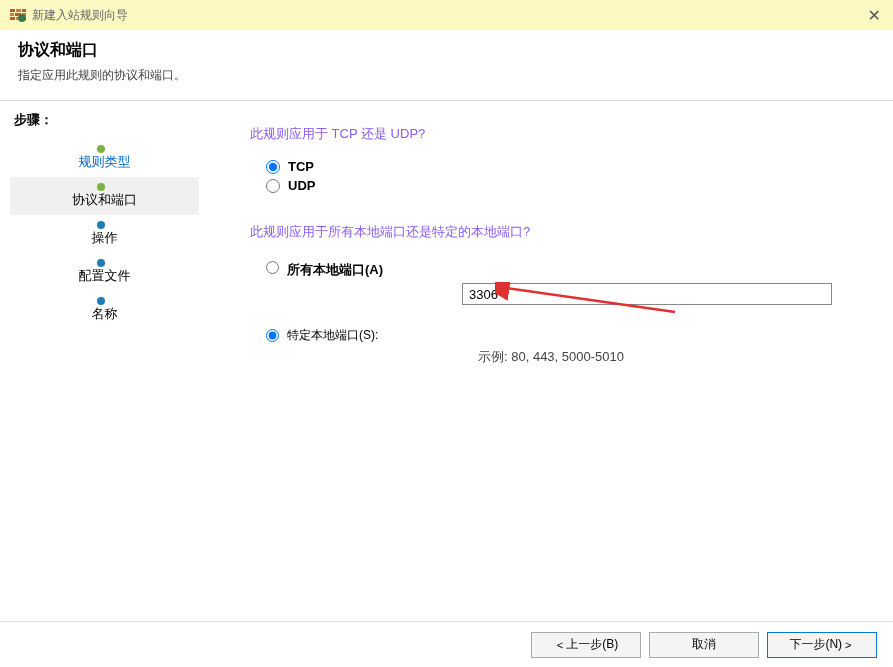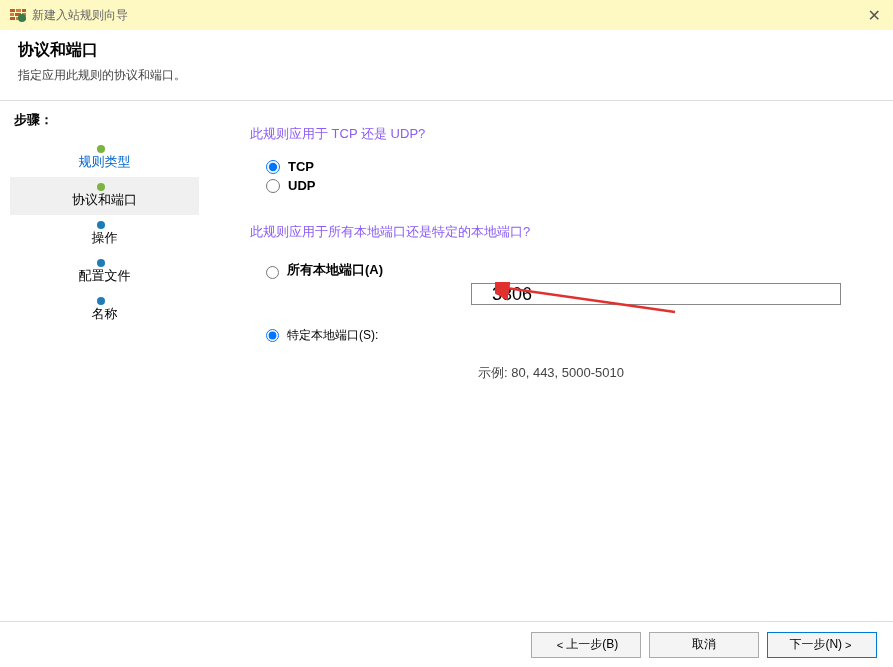--- a/index.html
+++ b/index.html
@@ -126,21 +126,21 @@
     }
     .radio-row label {
       font-weight: bold;
       cursor: pointer;
     }
     .port-section {
       margin-left: 16px;
     }
     .port-row {
       display: flex;
-      align-items: flex-end;
+      align-items: flex-start;
       margin-bottom: 4px;
       margin-top: 20px;
     }
     .port-row label {
       font-weight: bold;
       cursor: pointer;
       font-size: 13px;
     }
     .port-input-wrap {
       display: flex;
@@ -149,29 +149,28 @@
     .port-label-col {
       width: 196px;
       display: flex;
       align-items: center;
       margin-top: 44px;
     }
     .port-input {
       width: 370px;
       height: 22px;
       border: 1px solid #888;
-      padding: 2px 20px;
-      font-size: 18px;
+      padding: 2px 6px;
+      font-size: 13px;
       font-family: inherit;
-      margin-left: 9px;
     }
     .port-example {
       color: #444;
       font-size: 13px;
-      margin-top: 20px;
+      margin-top: 4px;
       margin-left: 212px;
     }
     .arrow-annotation {
       position: absolute;
       top: 181px;
       left: 285px;
       pointer-events: none;
     }
     .footer {
       position: absolute;

